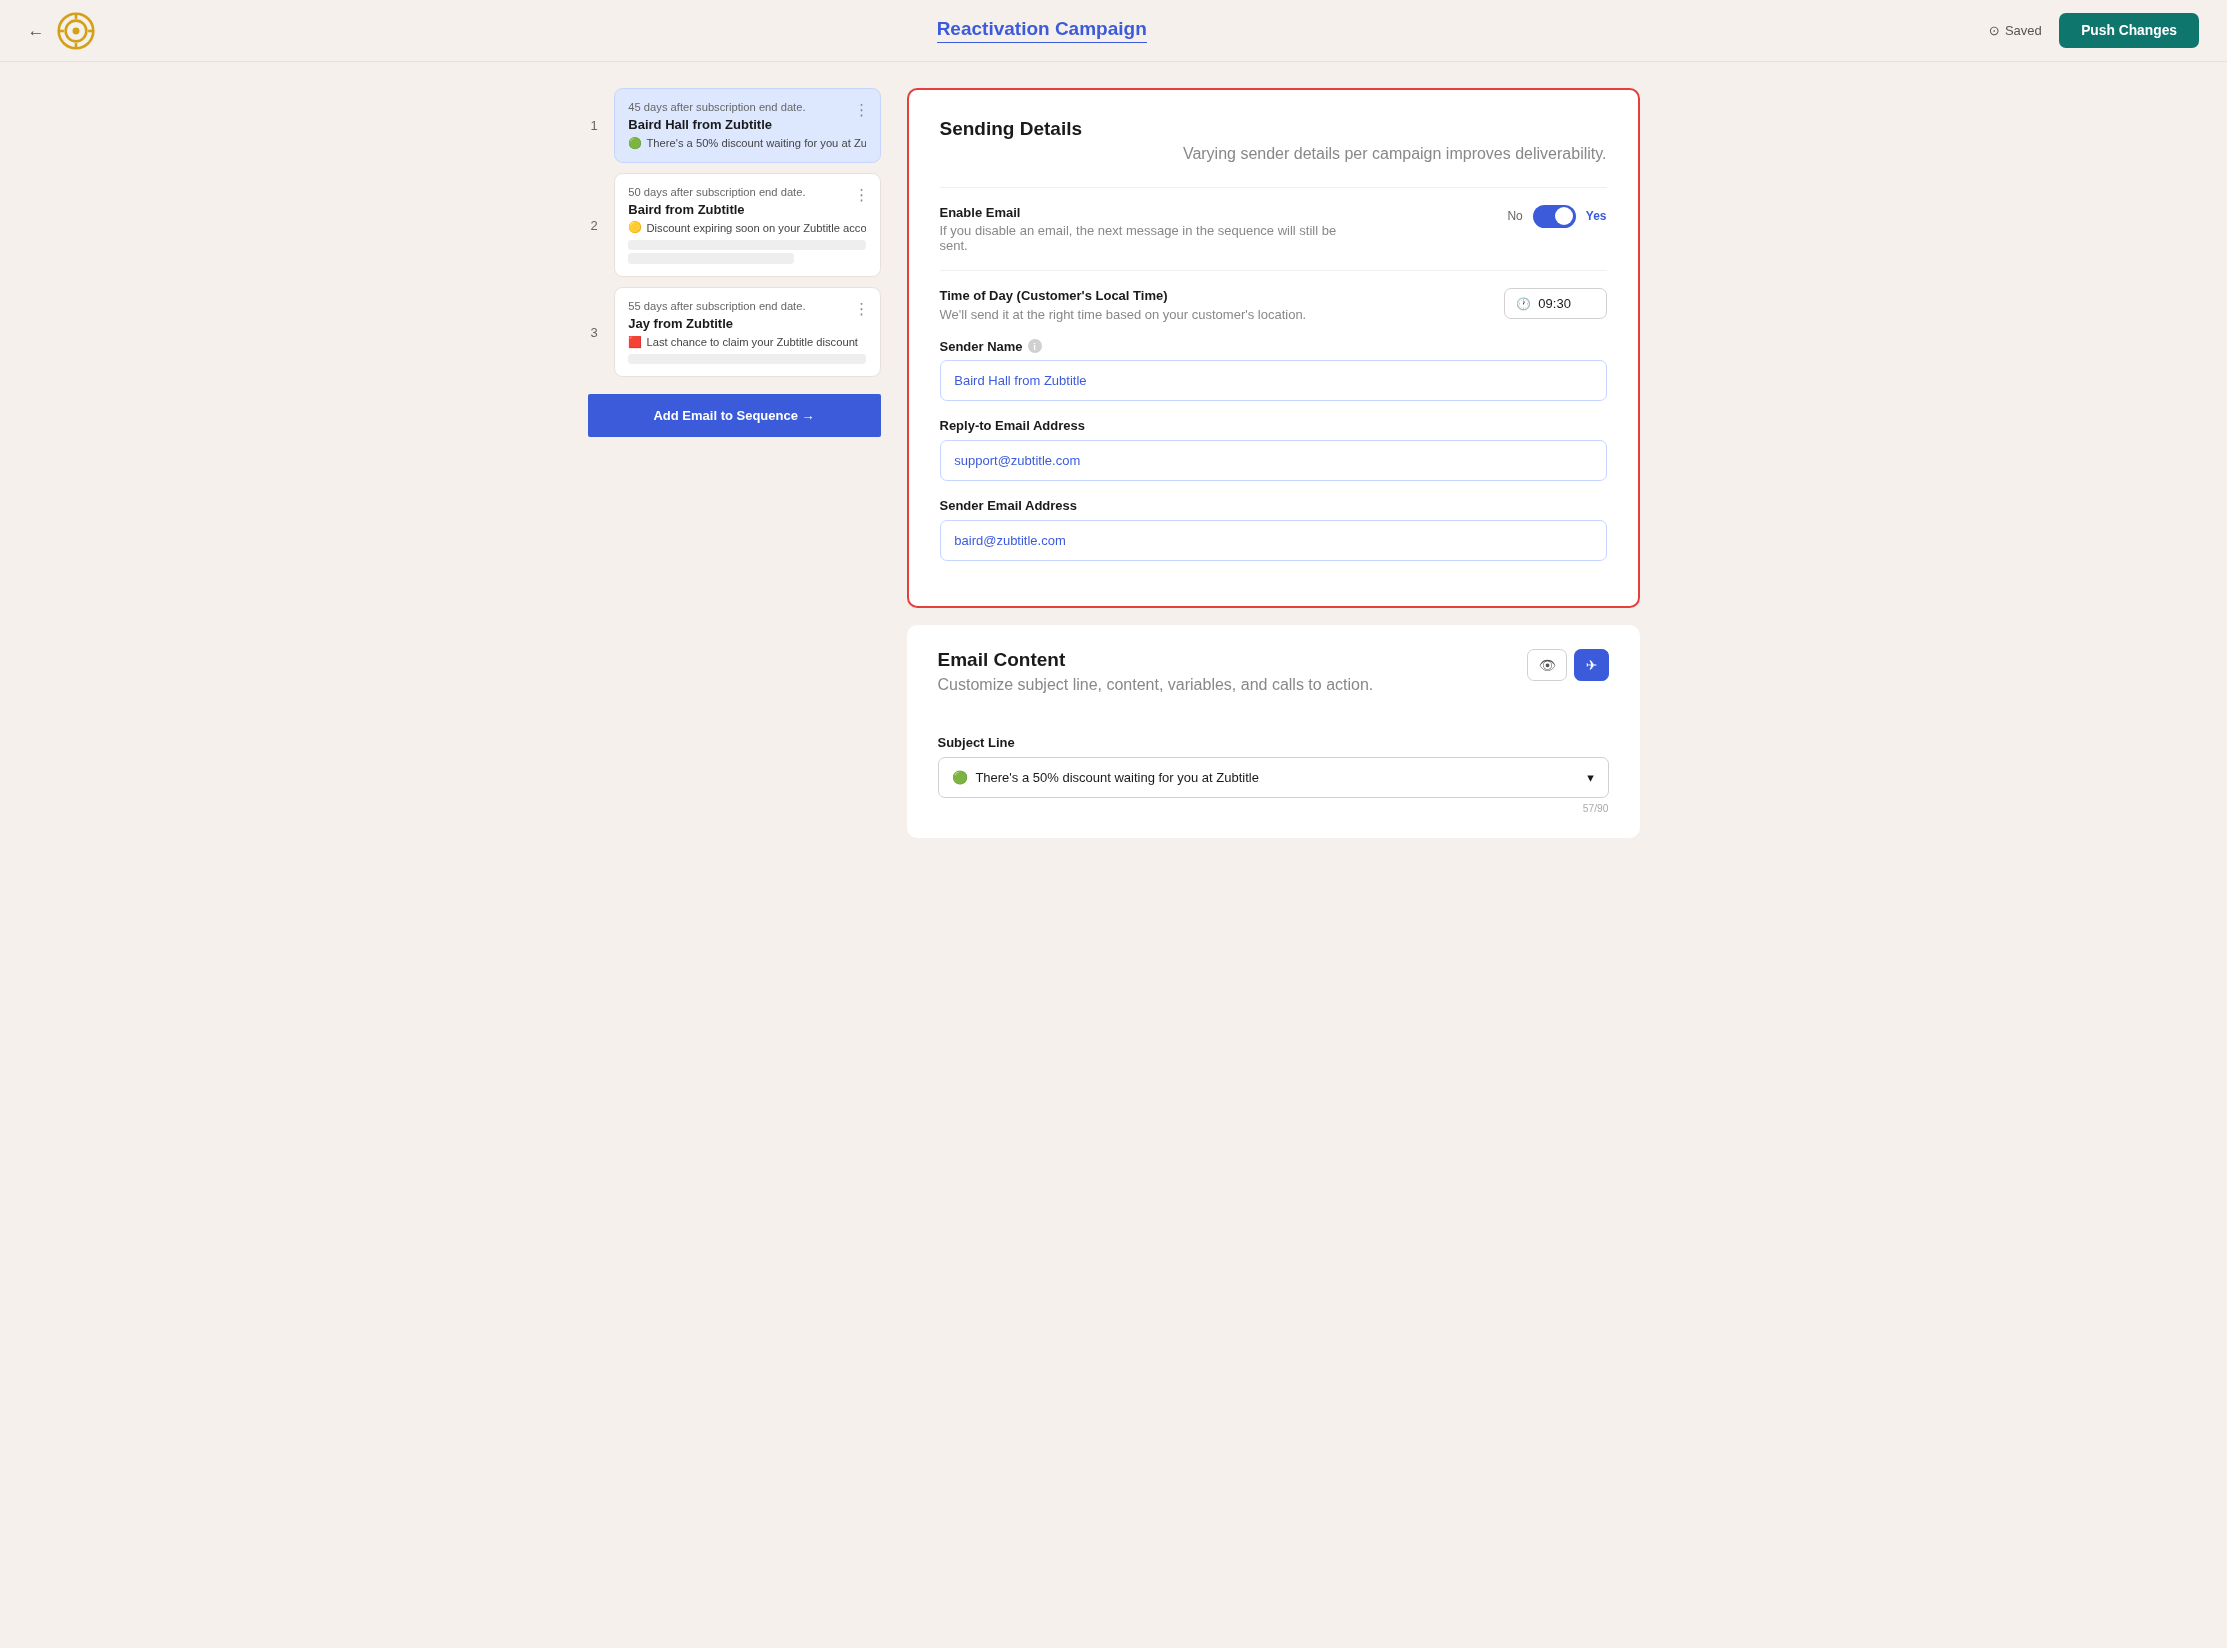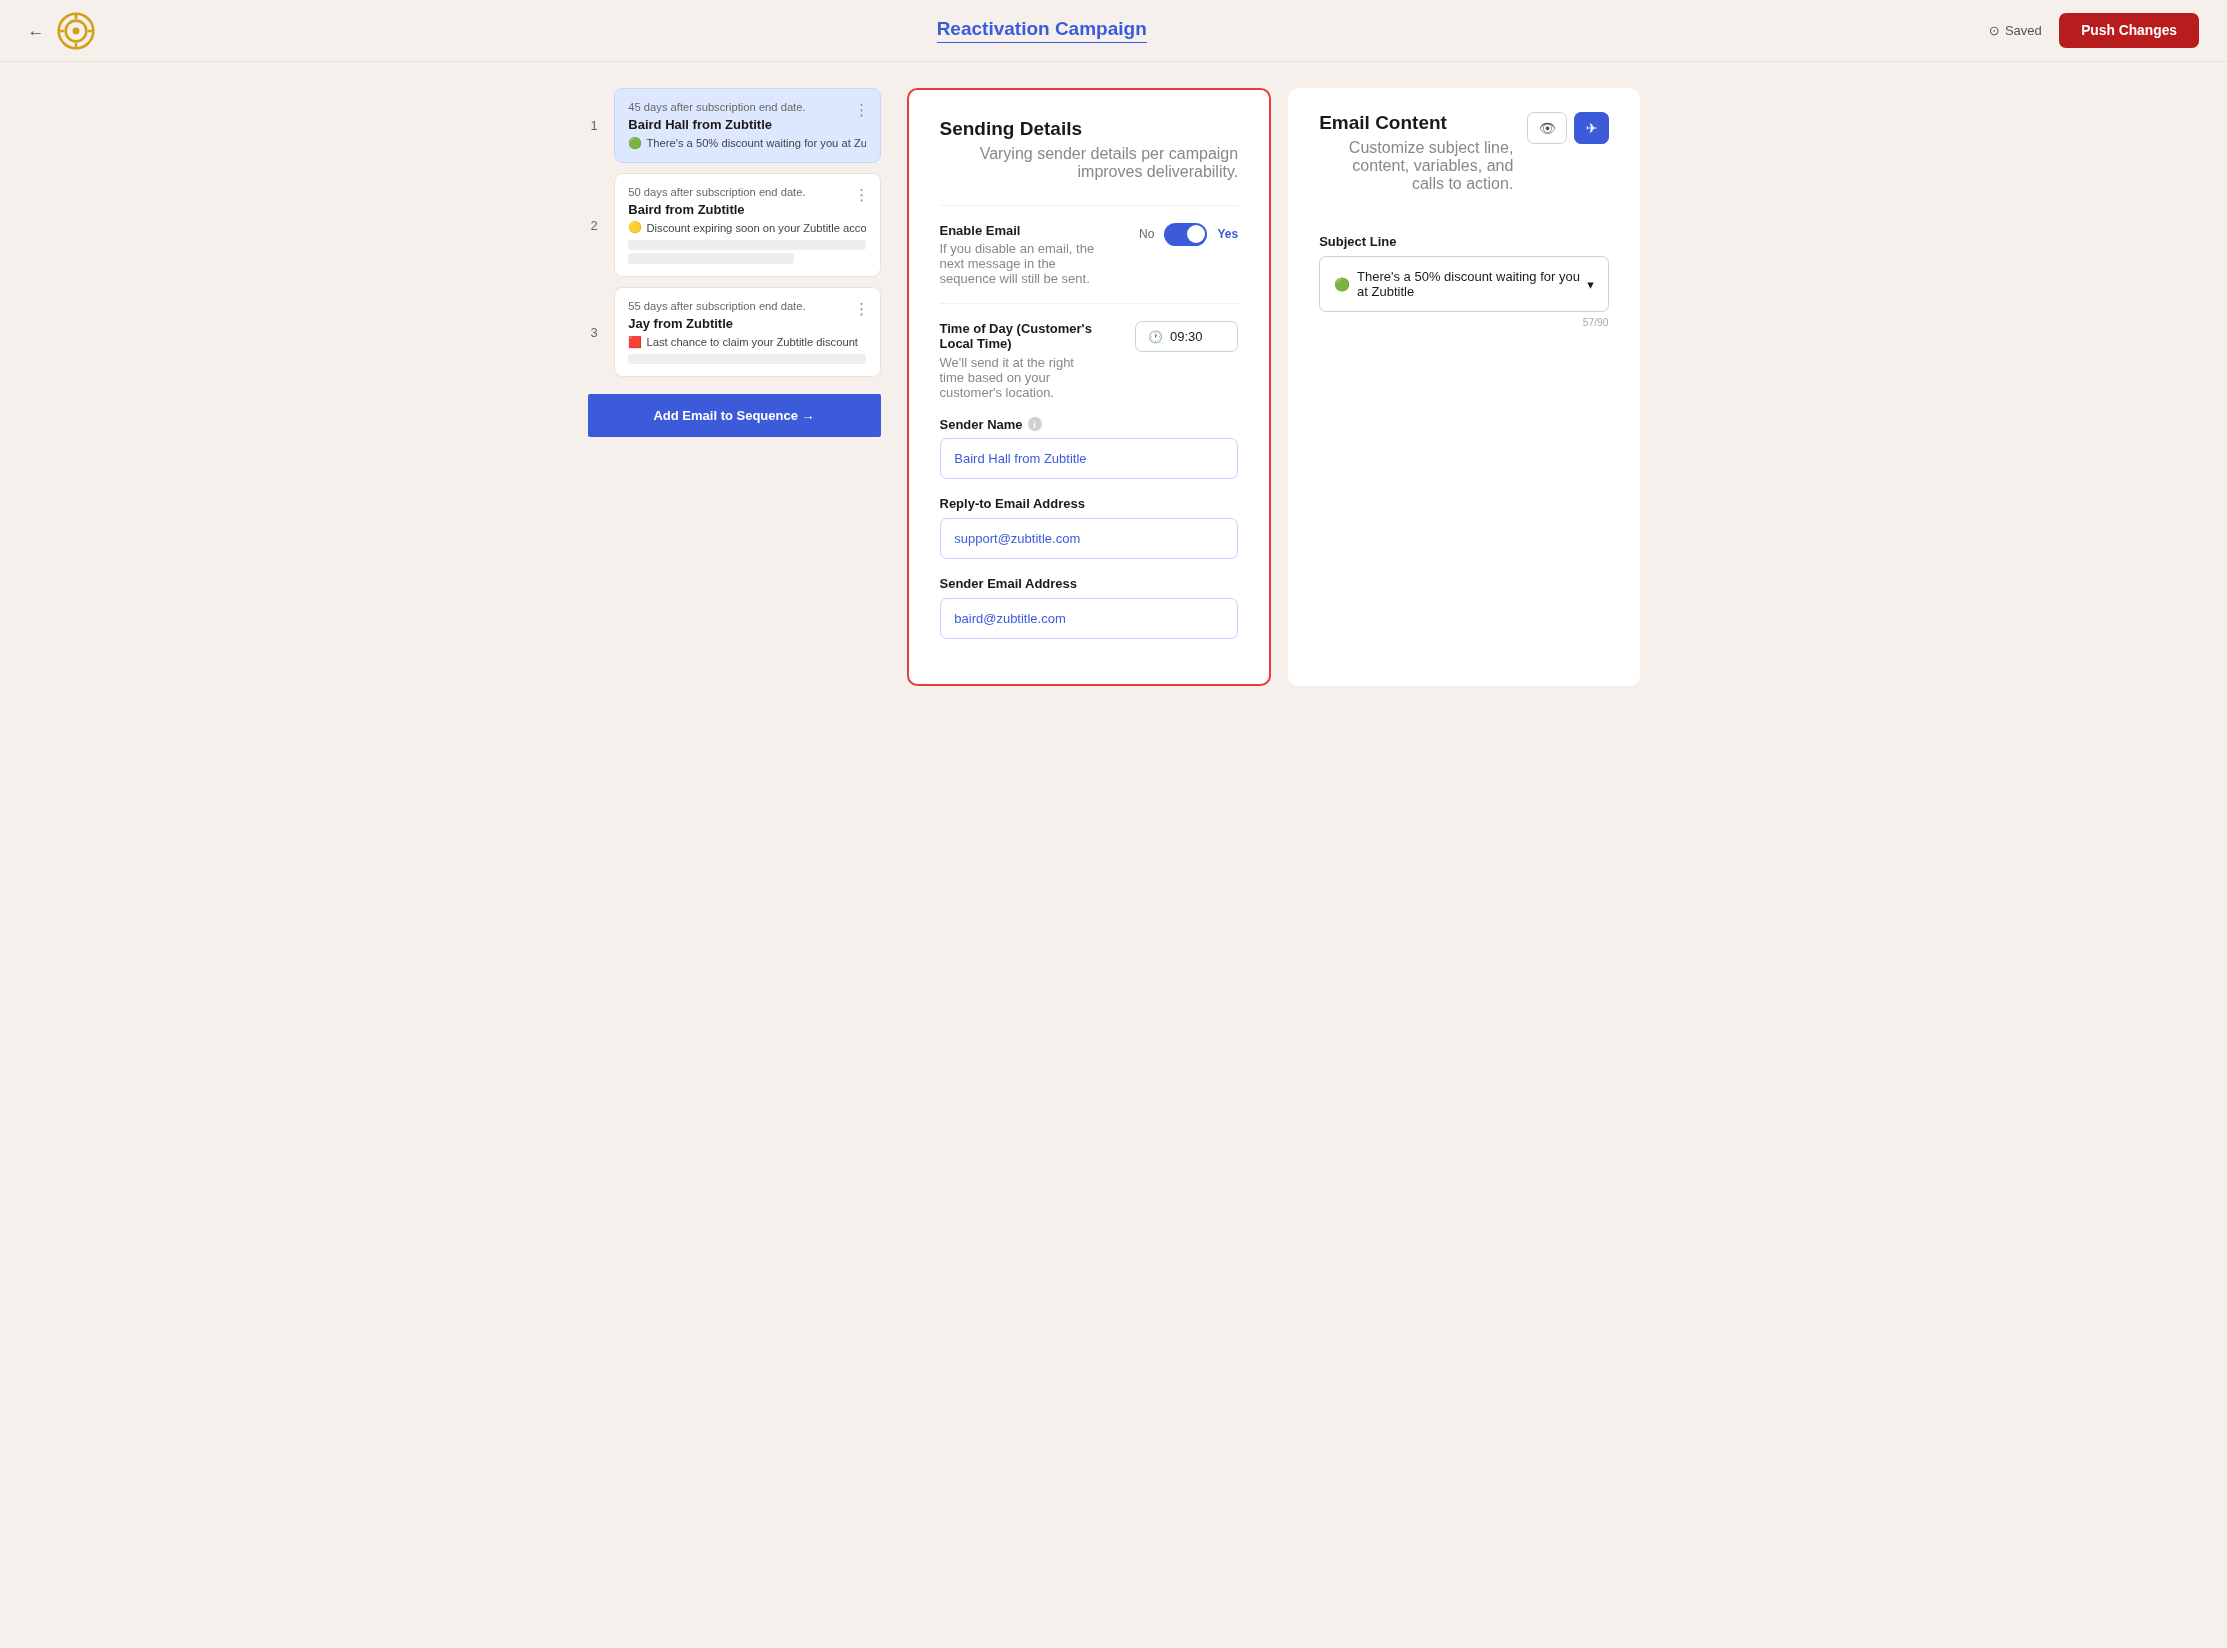--- a/index.html
+++ b/index.html
@@ -51,21 +51,21 @@
       gap: 17px;
     }
     .saved-badge {
       display: flex;
       align-items: center;
       gap: 5.2px;
       color: #555;
       font-size: 13px;
     }
     .push-btn {
-      background: #b91c1c;
+      background: #0f766e;
       color: white;
       border: none;
       border-radius: 6.9px;
       padding: 10.3px 22.4px;
       font-size: 13.8px;
       font-weight: 600;
       cursor: pointer;
     }
 
     
@@ -151,21 +151,21 @@
       font-weight: 600;
       cursor: pointer;
       width: 100%;
       margin-top: 6.9px;
     }
 
     
     .right-panel {
       flex: 1;
       display: flex;
-      flex-direction: row;
+      flex-direction: column;
       gap: 17px;
     }
 
     
     .card {
       background: white;
       border-radius: 10.3px;
       padding: 27.6px 31px;
       border: 2.6px solid #e53e3e;
     }

